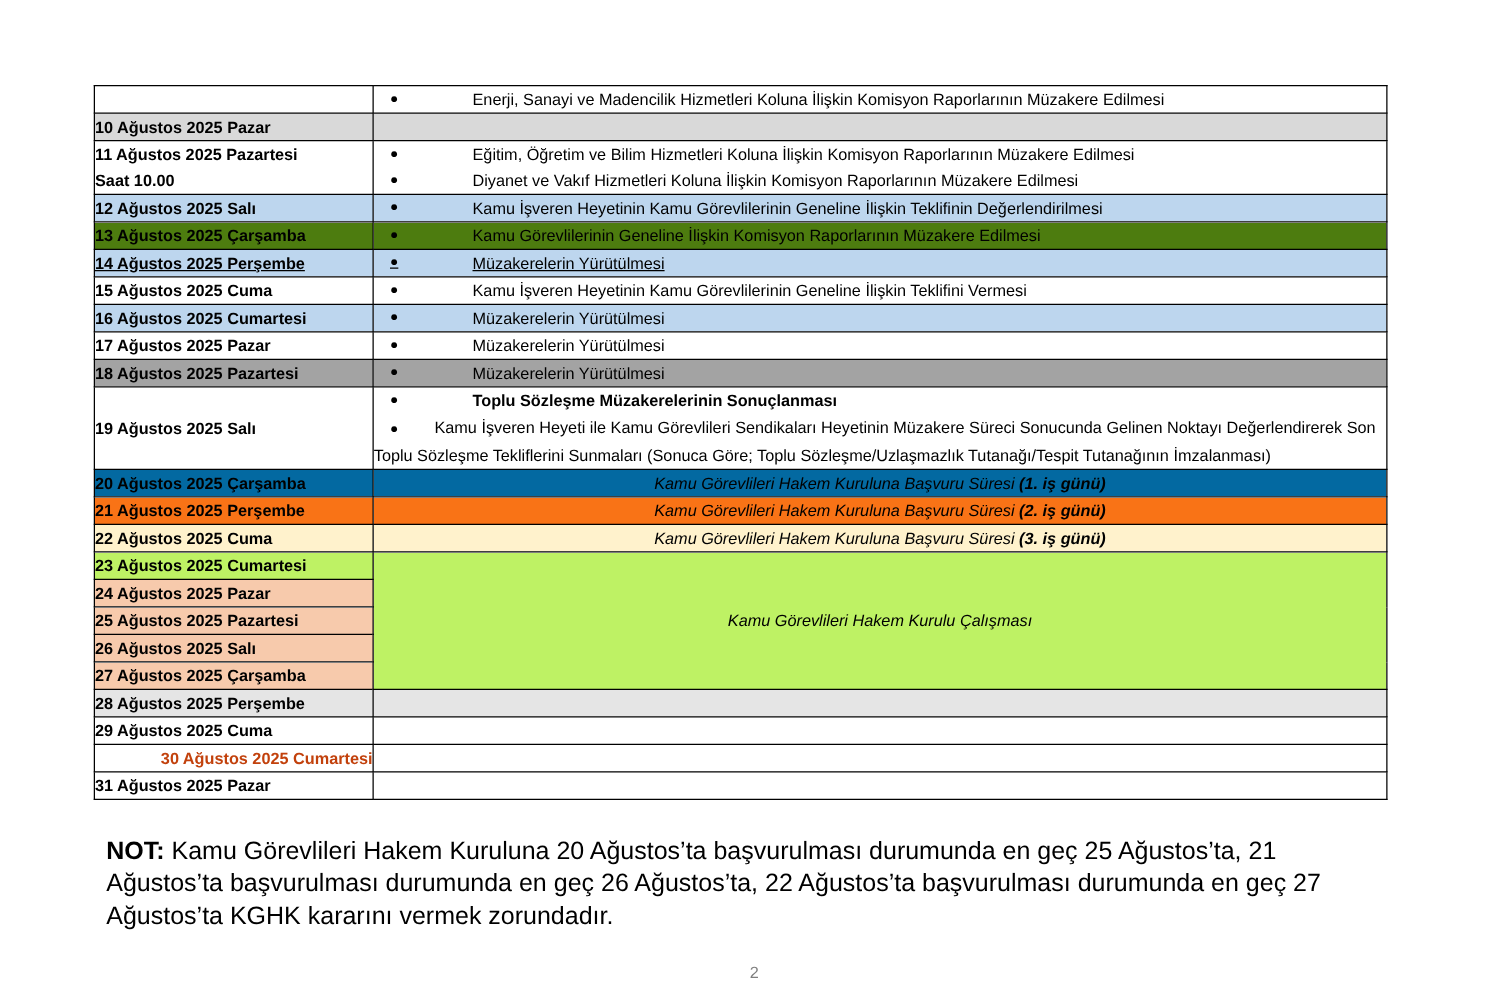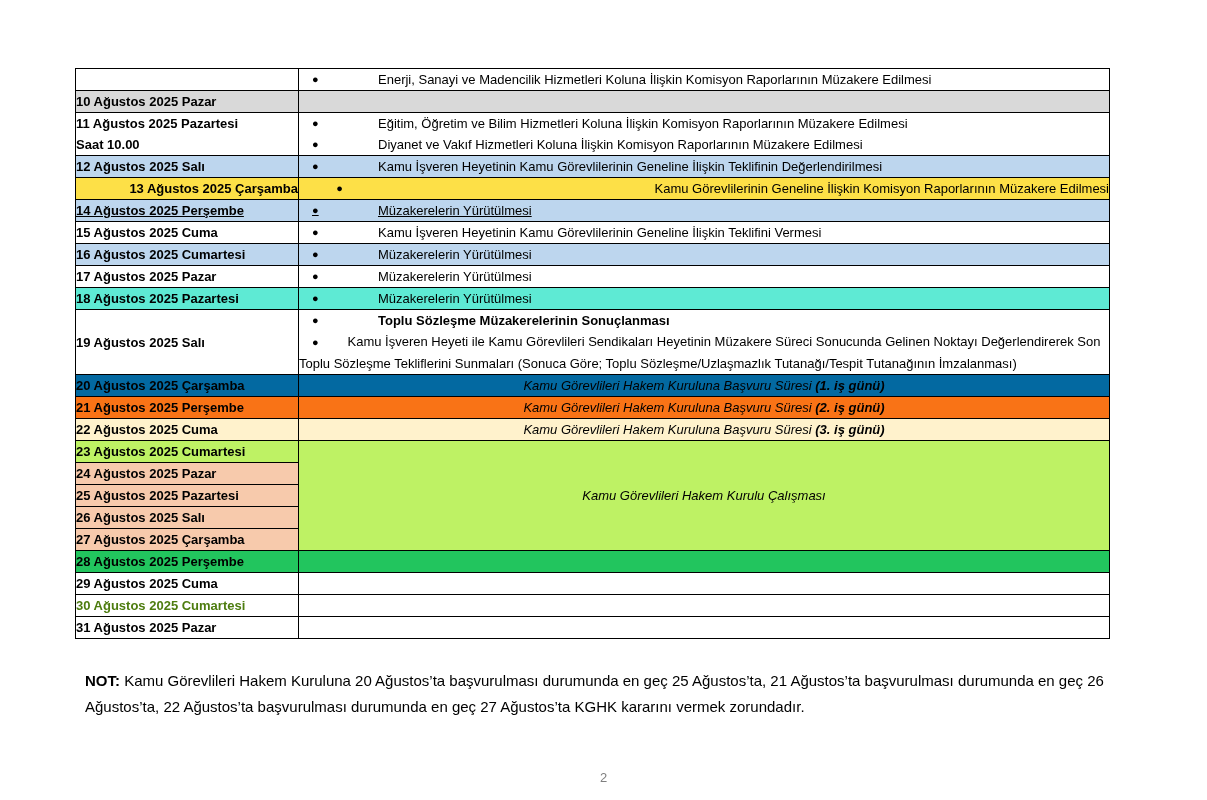--- a/index.html
+++ b/index.html
@@ -20,21 +20,21 @@
   td.activity-cell{width:810px;padding:0 8px;}
   .bullet-item{display:flex;align-items:flex-start;}
   .bullet-item .bullet{flex:0 0 44px;padding-left:13px;box-sizing:border-box;font-size:11px;}
   .bullet-item .bullet-text{flex:1 1 auto;margin-left:35px;}
   .bullet-wrap{text-indent:13px;}
   .bullet-wrap .bullet{font-size:11px;}
   .bold{font-weight:bold;}
   td.center{text-align:center;font-style:italic;}
   .note{
     position:absolute;left:85px;top:668px;width:1020px;
-    font-size:15px;line-height:26px;
+    font-size:20px;line-height:26px;
   }
   .page-number{
     position:absolute;left:0;top:770px;width:1207px;text-align:center;
     font-size:13px;
   }
 </style>
 </head>
 <body>
 
 <div class="page">
@@ -79,21 +79,21 @@
             <td class="date-cell">
               <div>12 Ağustos 2025 Salı</div>
             </td>
             <td class="activity-cell">
               <div class="bullet-item">
                 <span class="bullet">●</span>
                 <span class="bullet-text">Kamu İşveren Heyetinin Kamu Görevlilerinin Geneline İlişkin Teklifinin Değerlendirilmesi</span>
               </div>
             </td>
           </tr>
-          <tr style="background: #fde047; text-align: right;">
+          <tr style="background: #4d7c0f;">
             <td class="date-cell">
               <div>13 Ağustos 2025 Çarşamba</div>
             </td>
             <td class="activity-cell">
               <div class="bullet-item">
                 <span class="bullet">●</span>
                 <span class="bullet-text">Kamu Görevlilerinin Geneline İlişkin Komisyon Raporlarının Müzakere Edilmesi</span>
               </div>
             </td>
           </tr>
@@ -134,21 +134,21 @@
             <td class="date-cell">
               <div>17 Ağustos 2025 Pazar</div>
             </td>
             <td class="activity-cell">
               <div class="bullet-item">
                 <span class="bullet">●</span>
                 <span class="bullet-text">Müzakerelerin Yürütülmesi</span>
               </div>
             </td>
           </tr>
-          <tr style="background: #5eead4;">
+          <tr style="background: #a3a3a3;">
             <td class="date-cell">
               <div>18 Ağustos 2025 Pazartesi</div>
             </td>
             <td class="activity-cell">
               <div class="bullet-item">
                 <span class="bullet">●</span>
                 <span class="bullet-text">Müzakerelerin Yürütülmesi</span>
               </div>
             </td>
           </tr>
@@ -201,35 +201,35 @@
           <tr style="background: rgb(247, 202, 172);">
             <td class="date-cell">
               <div>26 Ağustos 2025 Salı</div>
             </td>
           </tr>
           <tr style="background: rgb(247, 202, 172);">
             <td class="date-cell">
               <div>27 Ağustos 2025 Çarşamba</div>
             </td>
           </tr>
-          <tr style="background: #22c55e;">
+          <tr style="background: #e5e5e5;">
             <td class="date-cell">
               <div>28 Ağustos 2025 Perşembe</div>
             </td>
             <td class="activity-cell"></td>
           </tr>
           <tr style="background: rgb(255, 255, 255);">
             <td class="date-cell">
               <div>29 Ağustos 2025 Cuma</div>
             </td>
             <td class="activity-cell"></td>
           </tr>
           <tr style="background: rgb(255, 255, 255);">
             <td class="date-cell">
-              <div style="color: #4d7c0f;">30 Ağustos 2025 Cumartesi</div>
+              <div style="color: #c2410c; text-align: right;">30 Ağustos 2025 Cumartesi</div>
             </td>
             <td class="activity-cell"></td>
           </tr>
           <tr style="background: rgb(255, 255, 255);">
             <td class="date-cell">
               <div>31 Ağustos 2025 Pazar</div>
             </td>
             <td class="activity-cell"></td>
           </tr>
         </tbody>

